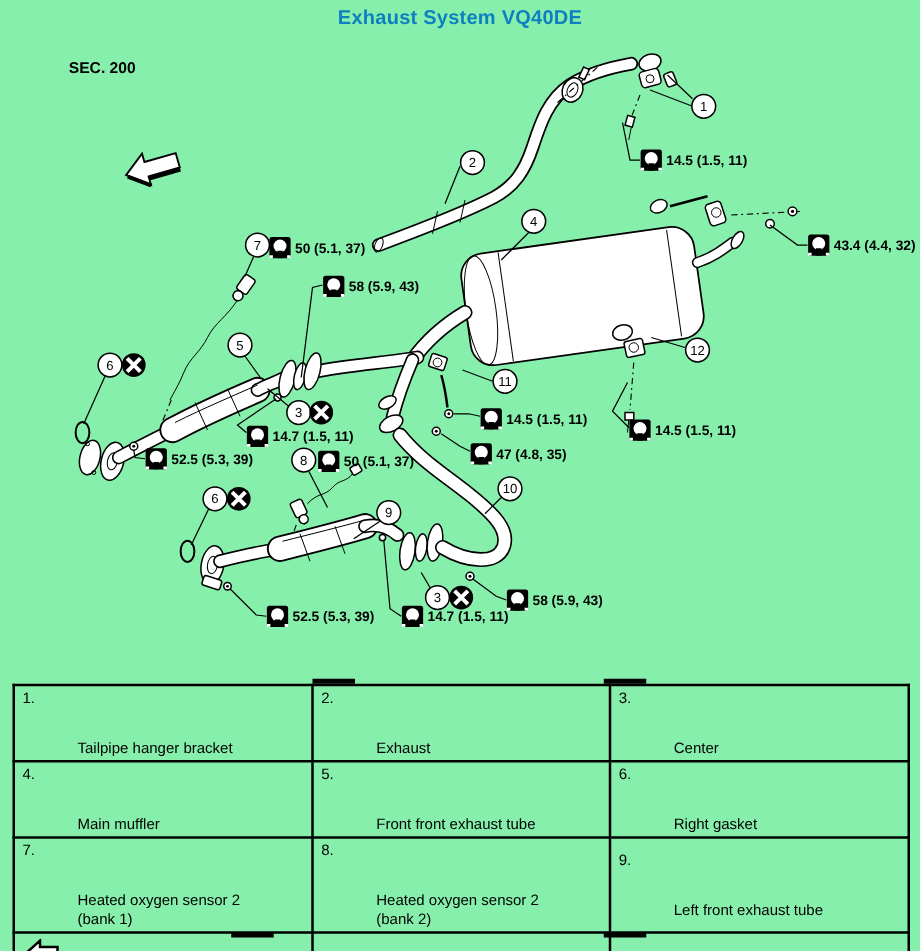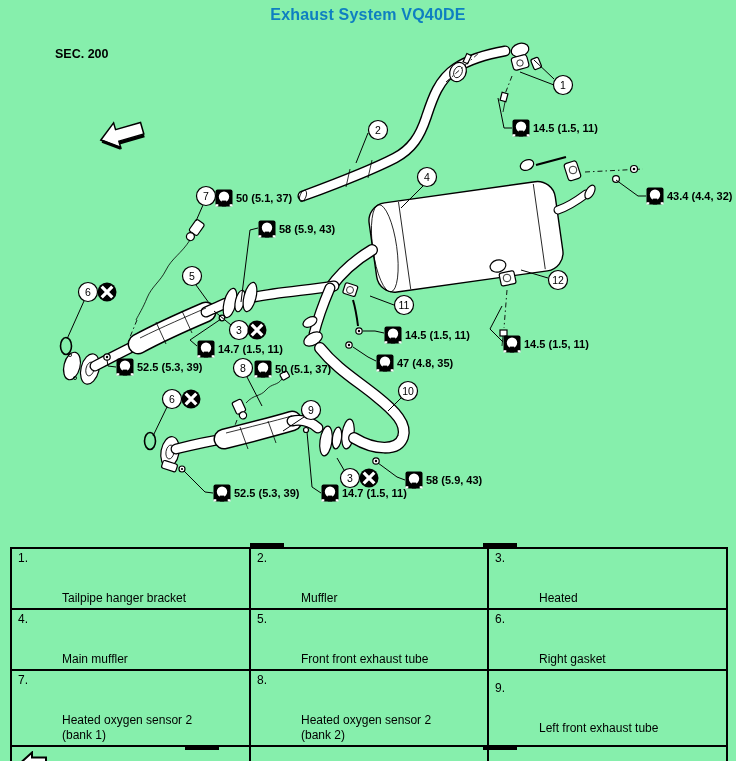--- a/index.html
+++ b/index.html
@@ -355,27 +355,27 @@
         <tr class="r1">
       <td>
             <div class="cellwrap">
               <span class="pnum">1.</span>
               <span class="plabel">Tailpipe hanger bracket</span>
             </div>
           </td>
       <td>
             <div class="cellwrap">
               <span class="pnum">2.</span>
-              <span class="plabel">Muffler</span>
+              <span class="plabel">Exhaust</span>
             </div>
           </td>
       <td>
             <div class="cellwrap">
               <span class="pnum">3.</span>
-              <span class="plabel">Heated</span>
+              <span class="plabel">Center</span>
             </div>
           </td>
     </tr>
     <tr class="r2">
       <td>
             <div class="cellwrap">
               <span class="pnum">4.</span>
               <span class="plabel">Main muffler</span>
             </div>
           </td>

